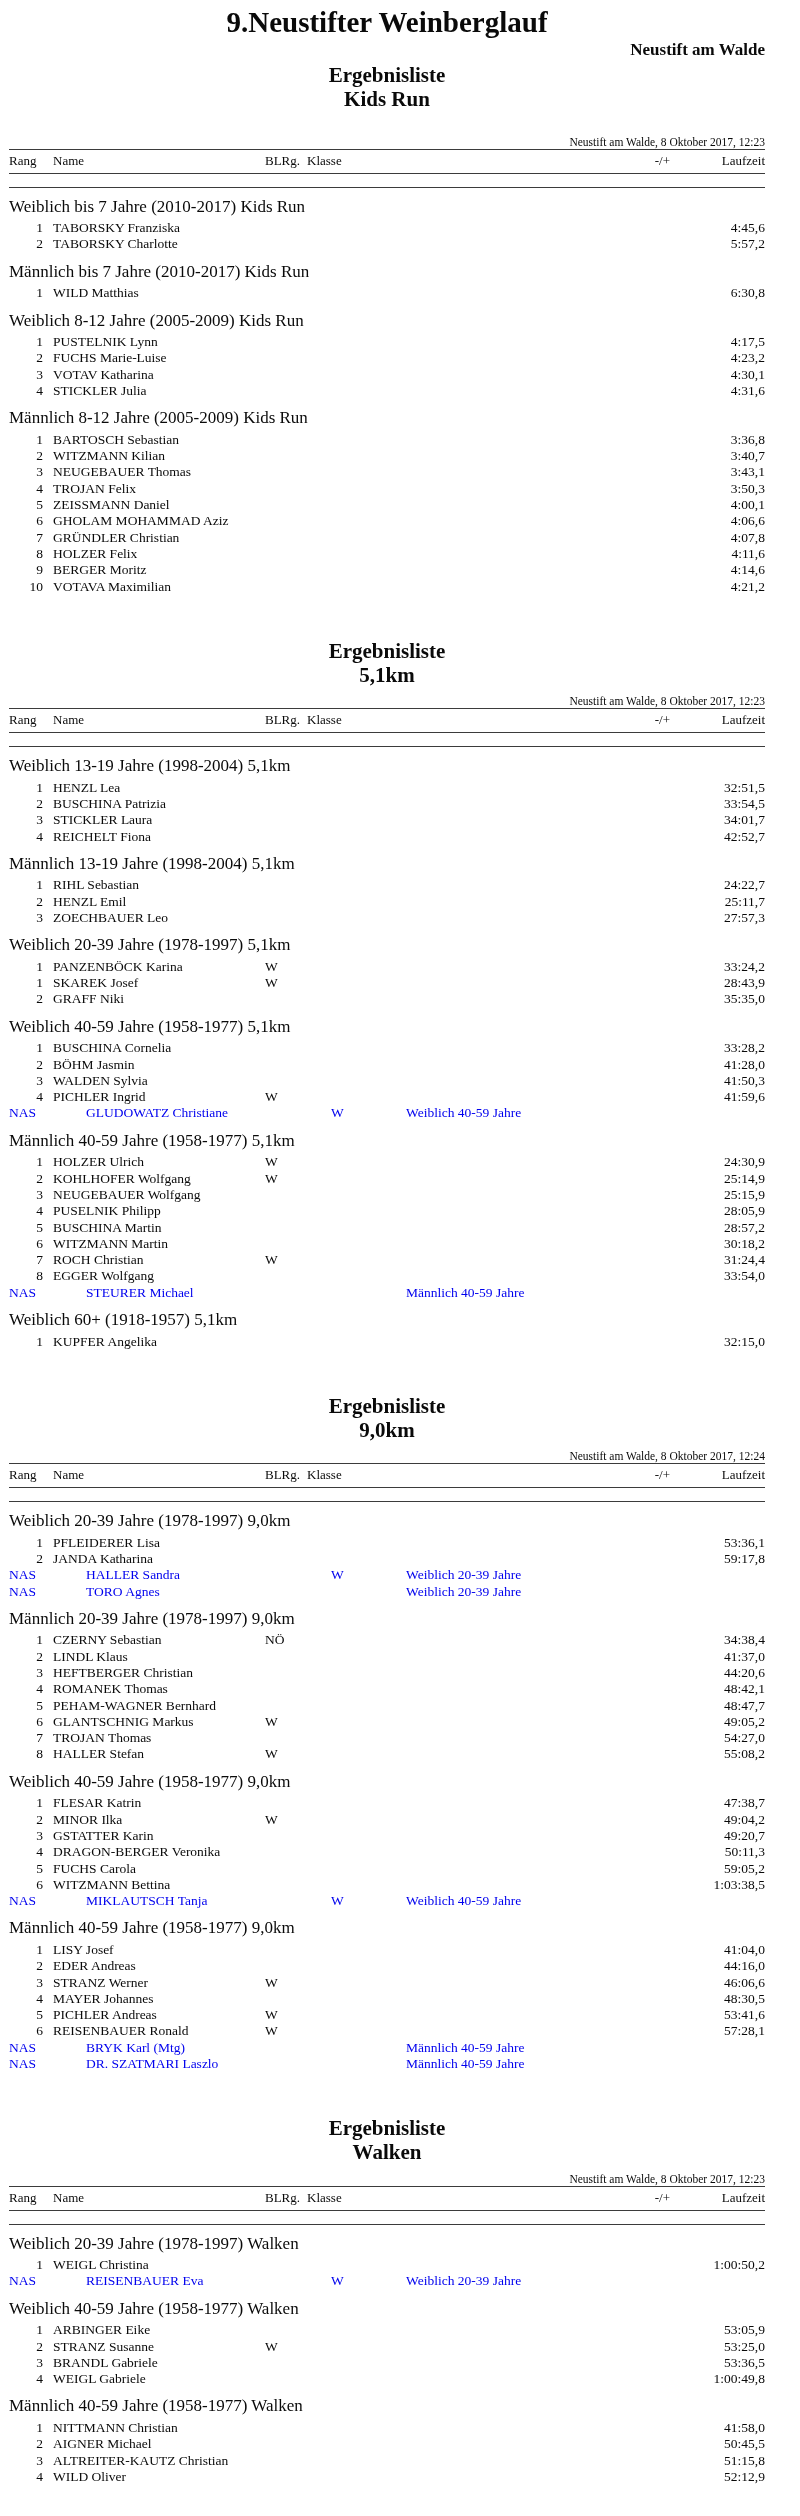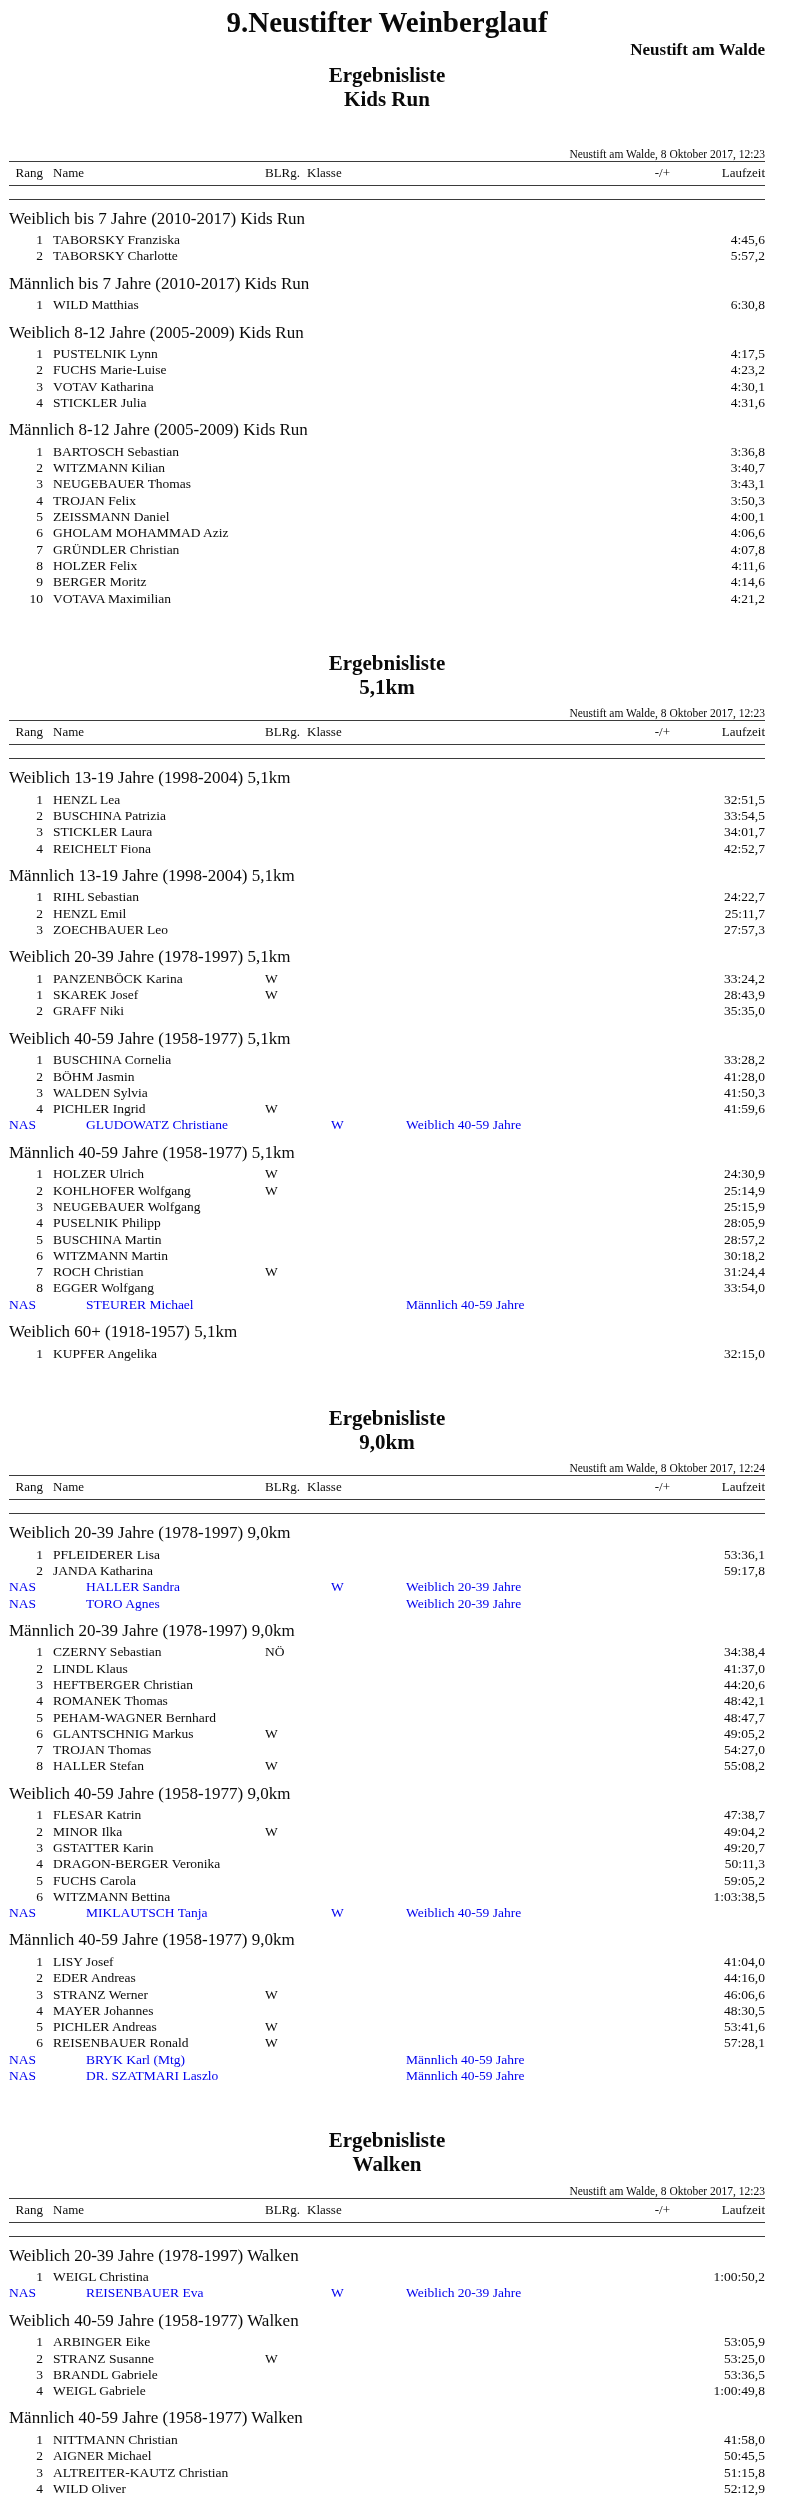--- a/index.html
+++ b/index.html
@@ -10,39 +10,39 @@
   }
   .doc { margin: 0 35px 0 9px; } 
 
   section.page { margin-top: 44px; }
   section.page.first { margin-top: 0; }
 
   .event-title   { font-size: 29px; font-weight: bold; text-align: center; margin: 6px 0 0; line-height: 1.15; }
   .event-subtitle{ font-size: 17px; font-weight: bold; text-align: right; margin: 1px 0 0; }
   .list-label    { font-size: 21px; font-weight: bold; text-align: center; margin: 3px 0 0; line-height: 1.15; }
   .race-name     { font-size: 21px; font-weight: bold; text-align: center; margin: 0 0 8px; line-height: 1.15; }
-  section.page.first .race-name { margin-bottom: 36px; }
+  section.page.first .race-name { margin-bottom: 24px; }
 
   .timestamp { text-align: right; font-size: 11.5px; margin: 0 0 1px; }
 
   .grid {
     display: grid;
     grid-template-columns: 34px 222px 42px 1fr 42px 95px;
     align-items: baseline;
   }
   .c.name { padding-left: 10px; }
   .c.pm, .c.time { text-align: right; }
 
   .table-head {
     border-top: 1.5px solid #3b3b3b;
     border-bottom: 1.5px solid #3b3b3b;
     padding: 3px 0 4px;
     font-size: 13px;
   }
-  .table-head .c.rang { text-align: right; }
+  .table-head .c.rang { text-align: left; }
   .rule2 { height: 13px; border-bottom: 1.5px solid #3b3b3b; margin-bottom: 4px; }
 
   h3.cat { font-size: 17px; font-weight: normal; margin: 9px 0 4px; line-height: 1.15; }
 
   .row { font-size: 13.5px; line-height: 16.3px; }
   .row .c.rang { text-align: right; }
   .row.nas { color: #0000EE; gap: 33px; }
   .row.nas .c.rang { text-align: left; }
 </style>
 </head>

